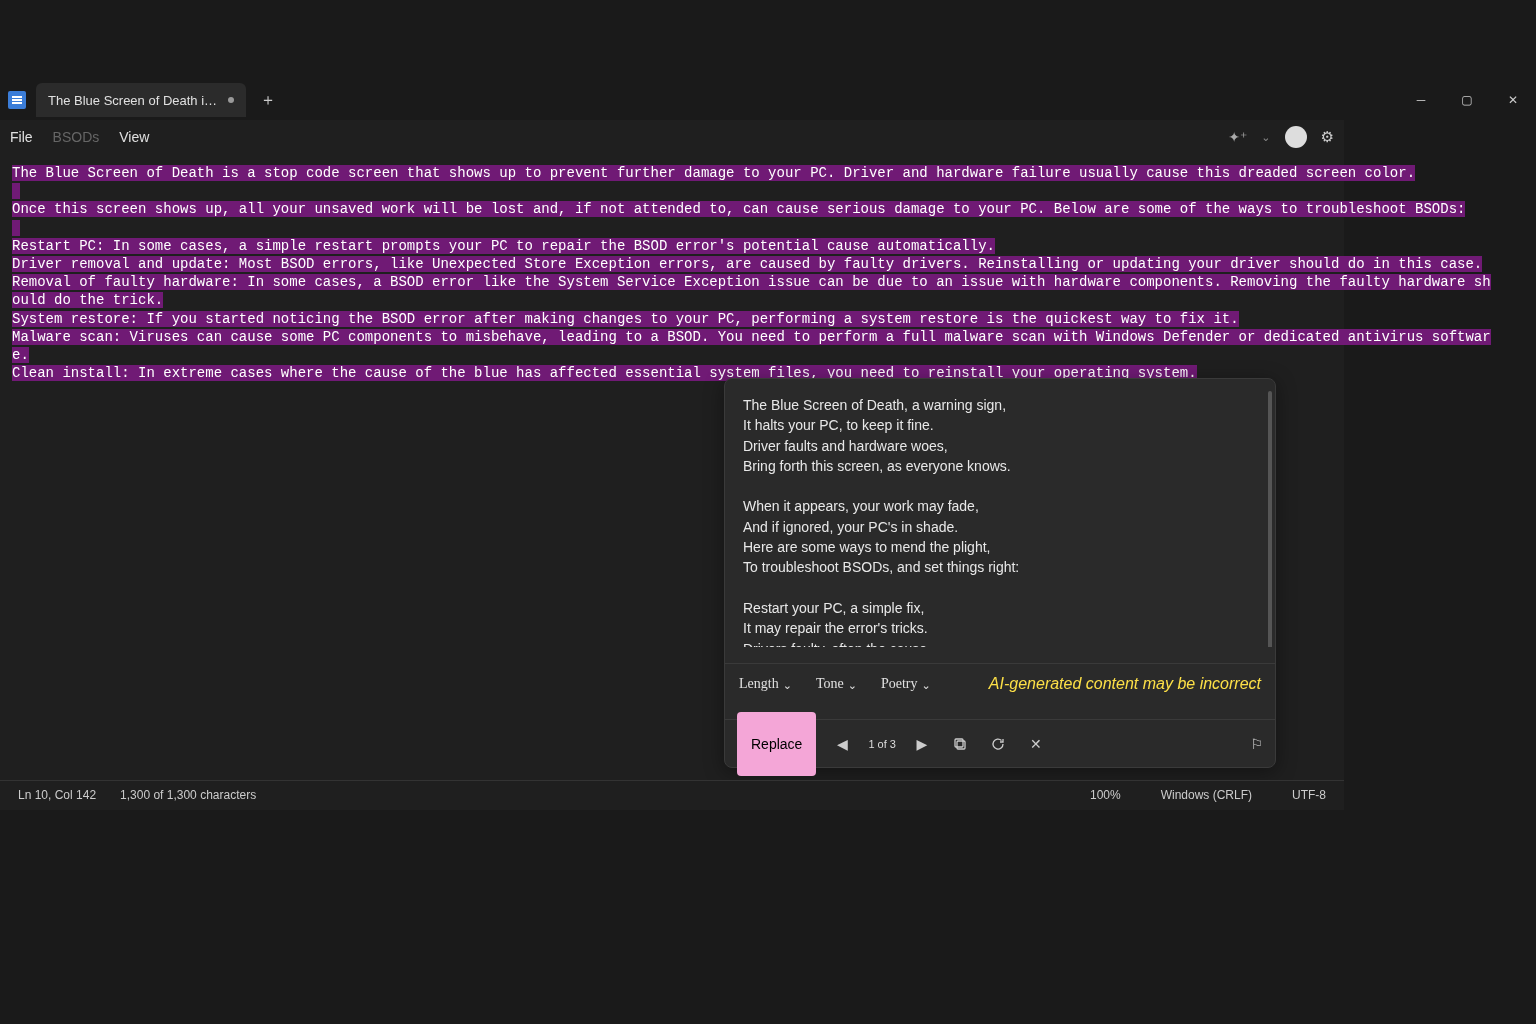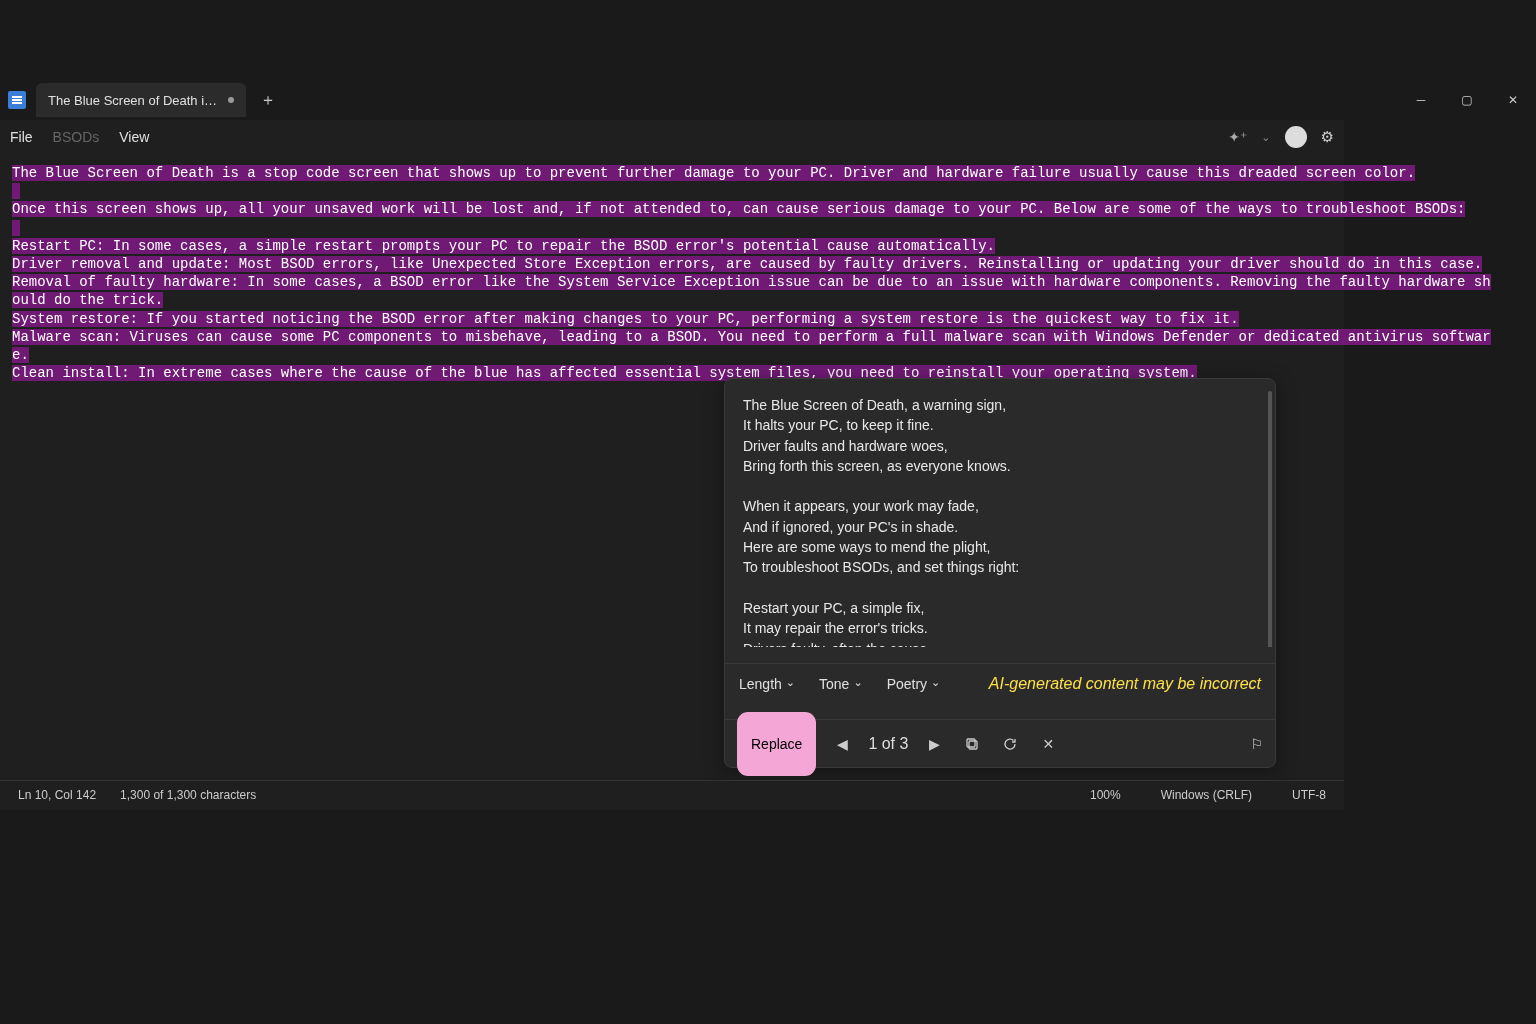--- a/index.html
+++ b/index.html
@@ -20,26 +20,26 @@
   .menu-right { margin-left:auto; display:flex; align-items:center; gap:14px; }
   .sparkle-icon { font-size:14px; color:#aaa; }
   .avatar { width:22px; height:22px; border-radius:50%; background:#ddd; }
   .gear-icon { font-size:15px; color:#ccc; }
   .editor { padding: 10px 0 0 12px; font-family: Consolas, "Courier New", monospace; font-size: 14px; line-height: 1.3; color:#e8e8e8; white-space: pre; letter-spacing:0;}
   .sel { background: #701a75; color:#fff; display:inline; }
   .ai-panel { position:absolute; left: 724px; top: 378px; width: 552px; height: 390px; background: #2a2a2a; border: 1px solid #3a3a3a; border-radius: 8px; display:flex; flex-direction:column; box-shadow: 0 4px 20px rgba(0,0,0,0.4); gap: 16px;}
   .ai-content { flex:1; padding: 16px 18px; font-size: 14px; line-height: 1.45; color:#e8e8e8; overflow:hidden; position:relative;}
   .ai-scroll { position:absolute; right:3px; top:12px; width:4px; height:260px; background:#555; border-radius:2px;}
   .ai-row1 { height: 40px; border-top: 1px solid #3a3a3a; display:flex; align-items:center; padding: 0 14px; gap: 24px; font-size:14px;}
-  .ai-dd { display:flex; align-items:flex-start; gap:4px; }
+  .ai-dd { display:flex; align-items:flex-end; gap:4px;font-family:Liberation Serif, serif; }
   .ai-note { margin-left:auto; font-size:16px; color:#fde047;font-style:italic;}
   .ai-row2 { height: 48px; border-top: 1px solid #3a3a3a; display:flex; align-items:center; padding: 0 12px; gap: 14px;}
-  .replace-btn { background:#f4a6d7; color:#000; border:none; border-radius:11px; padding: 24px 14px; font-size:14px; }
+  .replace-btn { background:#f4a6d7; color:#000; border:none; border-radius:4px; padding: 24px 14px; font-size:14px; }
   .ai-ctrl { color:#ccc; font-size:14px; display:flex; align-items:center; justify-content:center; width:24px;}
-  .ai-pager { font-size:16px; color:#ddd; }
+  .ai-pager { font-size:11px; color:#ddd; }
   .ai-flag { margin-left:auto; color:#ccc; font-size:14px;}
   .status-bar { position:absolute; left:0; top: 780px; width:1344px; height:28px; background:#1f1f1f; border-top:1px solid #333; display:flex; align-items:center; font-size:12px; color:#ccc; padding: 0 18px; gap: 24px;}
   .status-right { margin-left:auto; display:flex; gap: 40px; }
   svg { display:block; }
 </style>
 </head>
 <body>
 
 <div class="app-frame">
   <div class="tab-bar">

